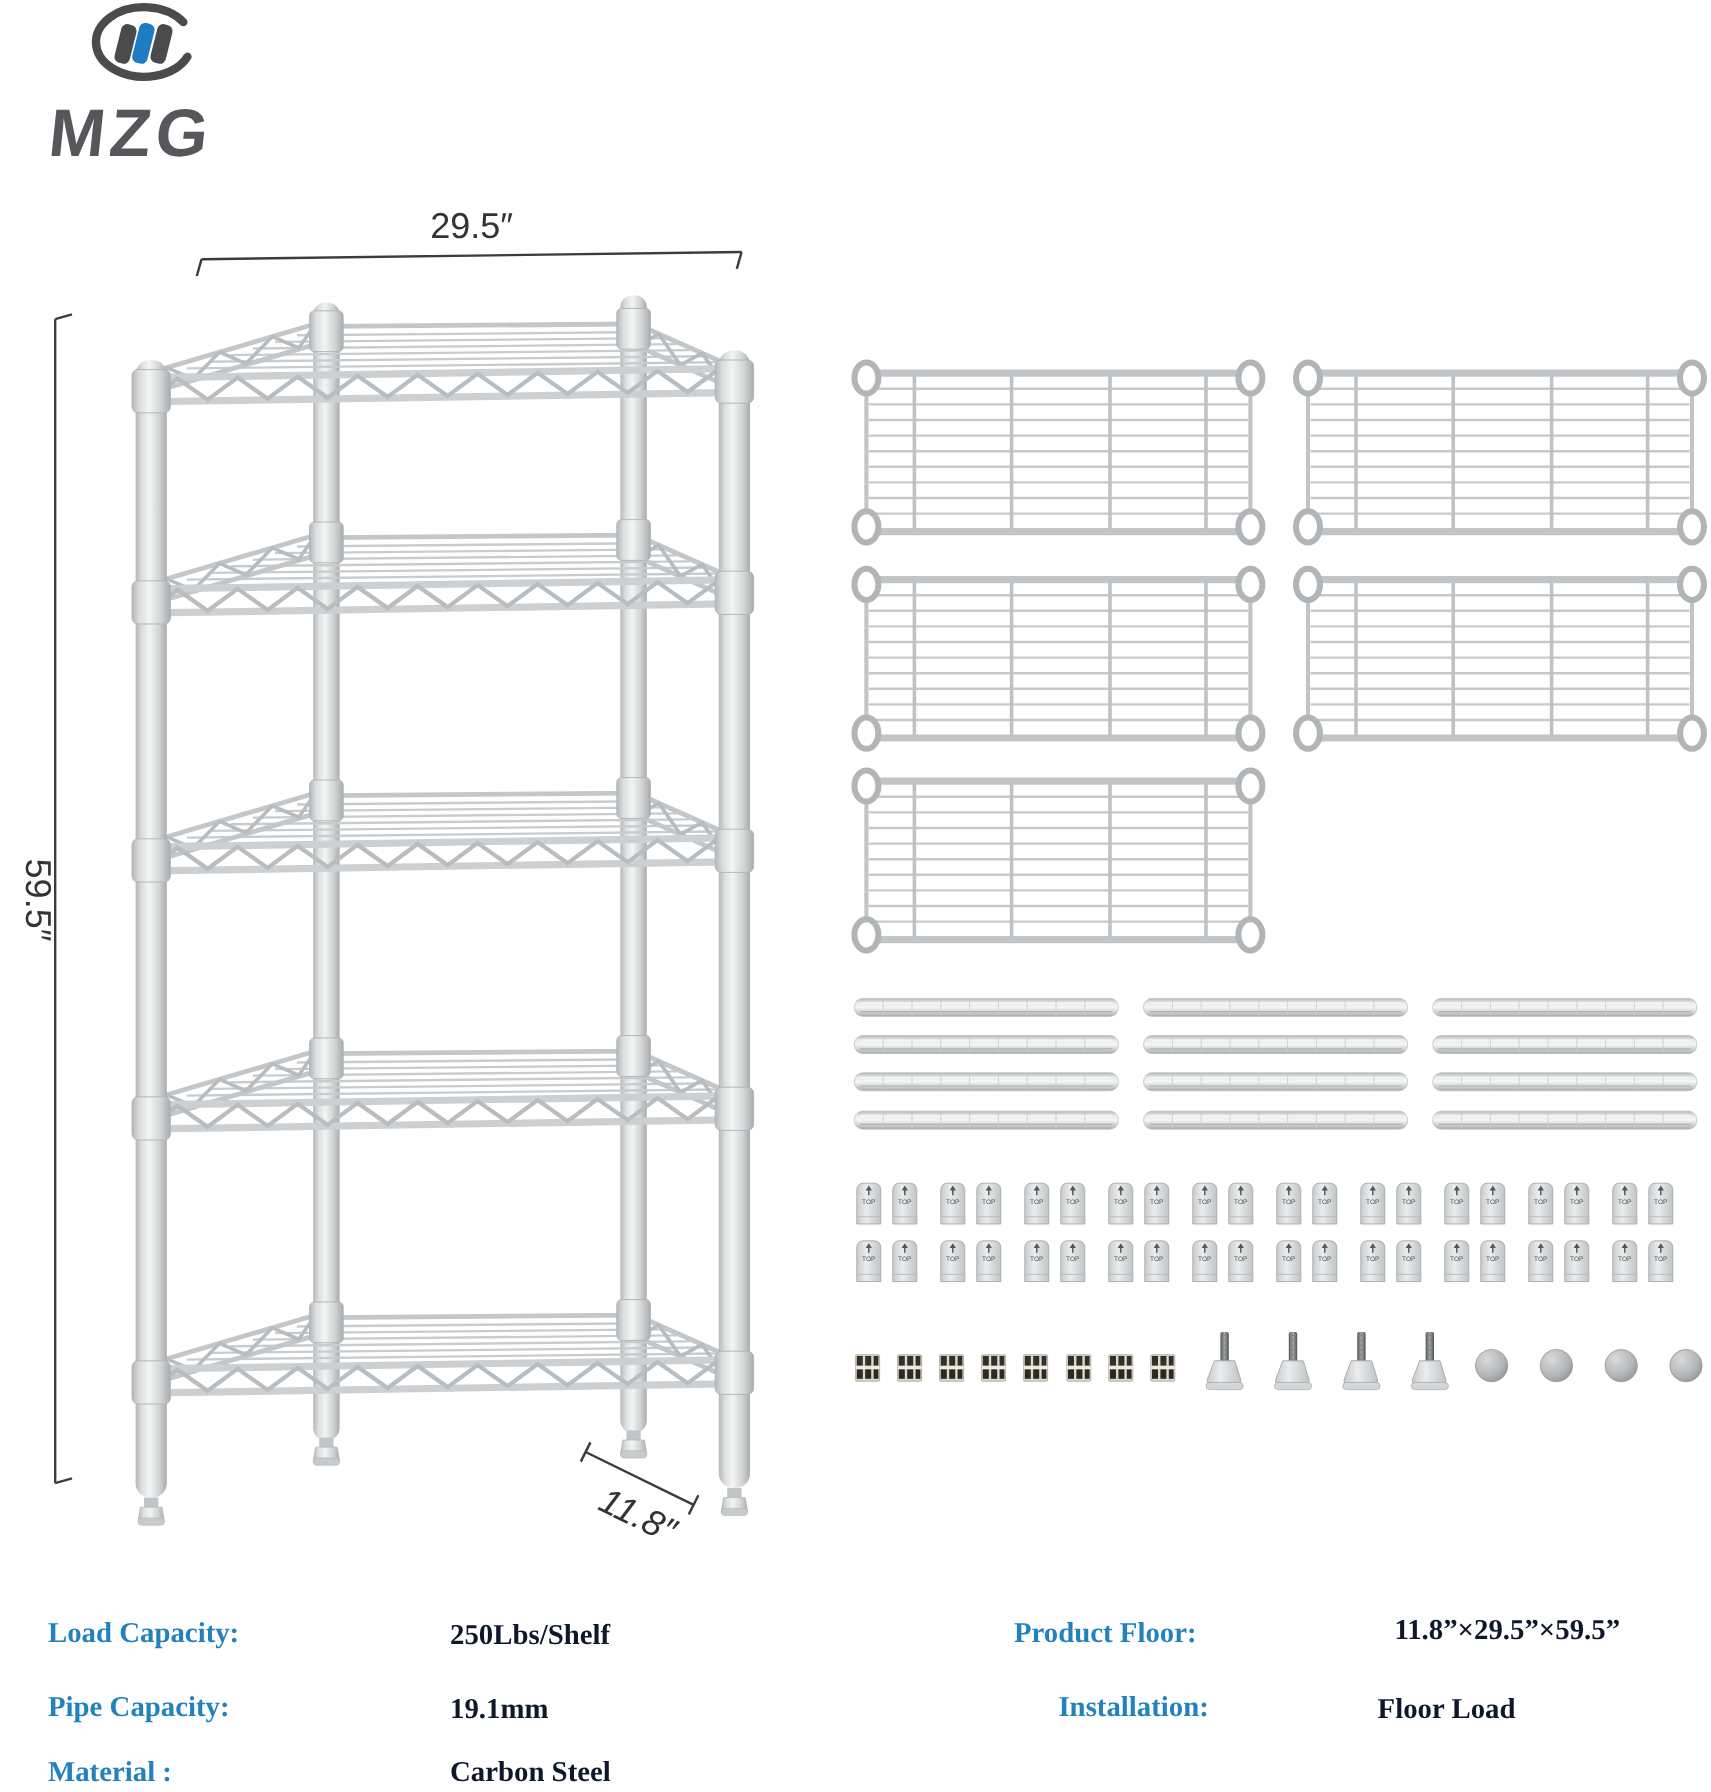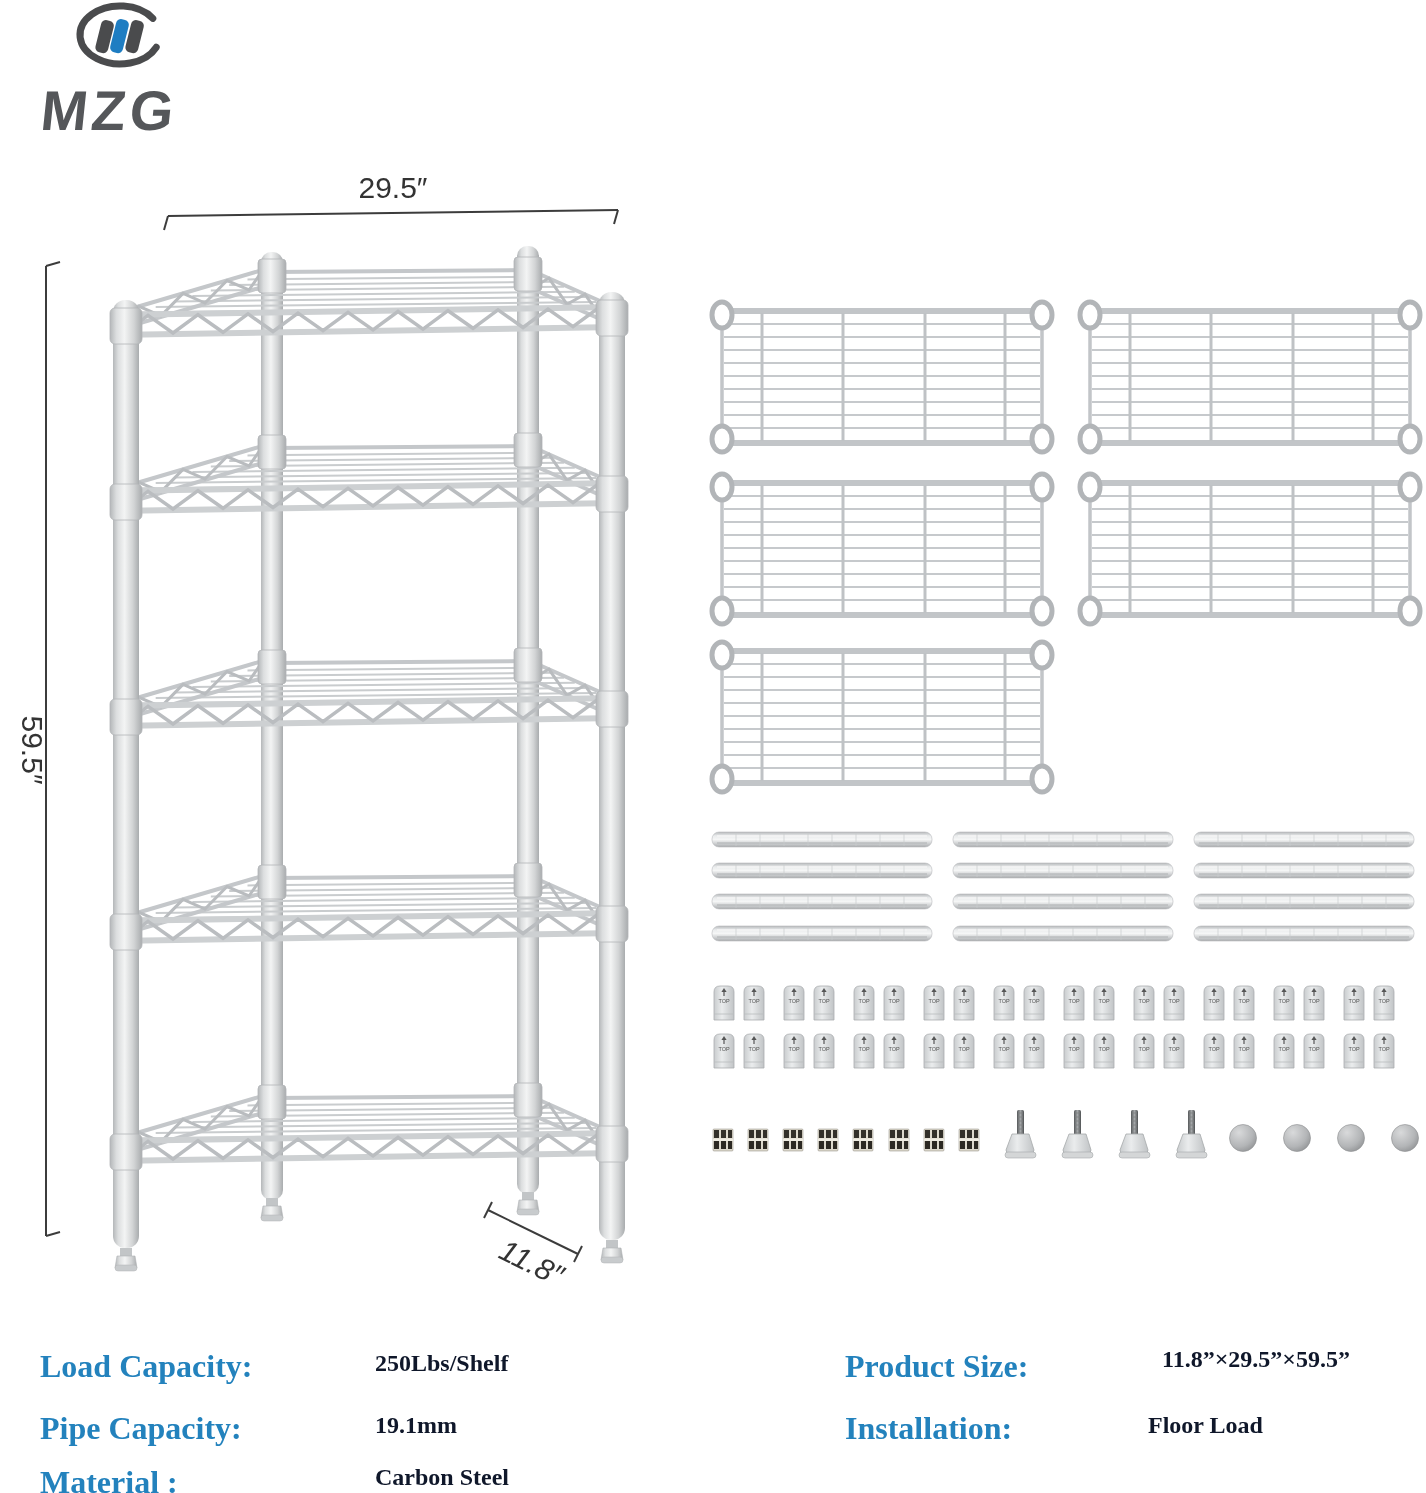--- a/index.html
+++ b/index.html
@@ -1,19 +1,19 @@
 <!DOCTYPE html>
 <html><head>
 <meta charset="utf-8">
 <style>
   html,body{margin:0;padding:0;background:#fff;}
   .page{position:relative;width:1426px;height:1493px;background:#ffffff;overflow:hidden;
         font-family:"Liberation Serif",serif;}
   .art{position:absolute;left:0;top:0;width:1426px;height:1493px;}
-  .sl{position:absolute;color:#2382bd;font-weight:700;font-size:32px;white-space:nowrap;}
+  .sl{position:absolute;color:#2382bd;font-weight:700;font-size:24px;white-space:nowrap;}
   .sv{position:absolute;color:#0f172a;font-weight:700;font-size:24px;white-space:nowrap;}
   .dimtext{font-family:"Liberation Sans","DejaVu Sans",sans-serif;font-size:30px;fill:#333;}
 </style>
 </head>
 <body>
 
 <div class="page">
 
 <svg class="art" viewBox="0 0 1426 1493">
   <defs>
@@ -292,19 +292,19 @@
   </g>
 </svg>
 
 <div>
   <span class="sl" style="left:40px;top:1348px">Load Capacity:</span>
   <span class="sv" style="left:375px;top:1350px">250Lbs/Shelf</span>
   <span class="sl" style="left:40px;top:1410px">Pipe Capacity:</span>
   <span class="sv" style="left:375px;top:1412px">19.1mm</span>
   <span class="sl" style="left:40px;top:1464px">Material :</span>
   <span class="sv" style="left:375px;top:1464px">Carbon Steel</span>
-  <span class="sl" style="left:845px;top:1348px">Product Size:</span>
+  <span class="sl" style="left:845px;top:1348px">Product Floor:</span>
   <span class="sv" style="left:1162px;top:1346px">11.8”×29.5”×59.5”</span>
-  <span class="sl" style="left:845px;top:1410px">Installation:</span>
+  <span class="sl" style="left:882px;top:1410px">Installation:</span>
   <span class="sv" style="left:1148px;top:1412px">Floor Load</span>
 </div>
 
 </div>
 
 </body></html>

